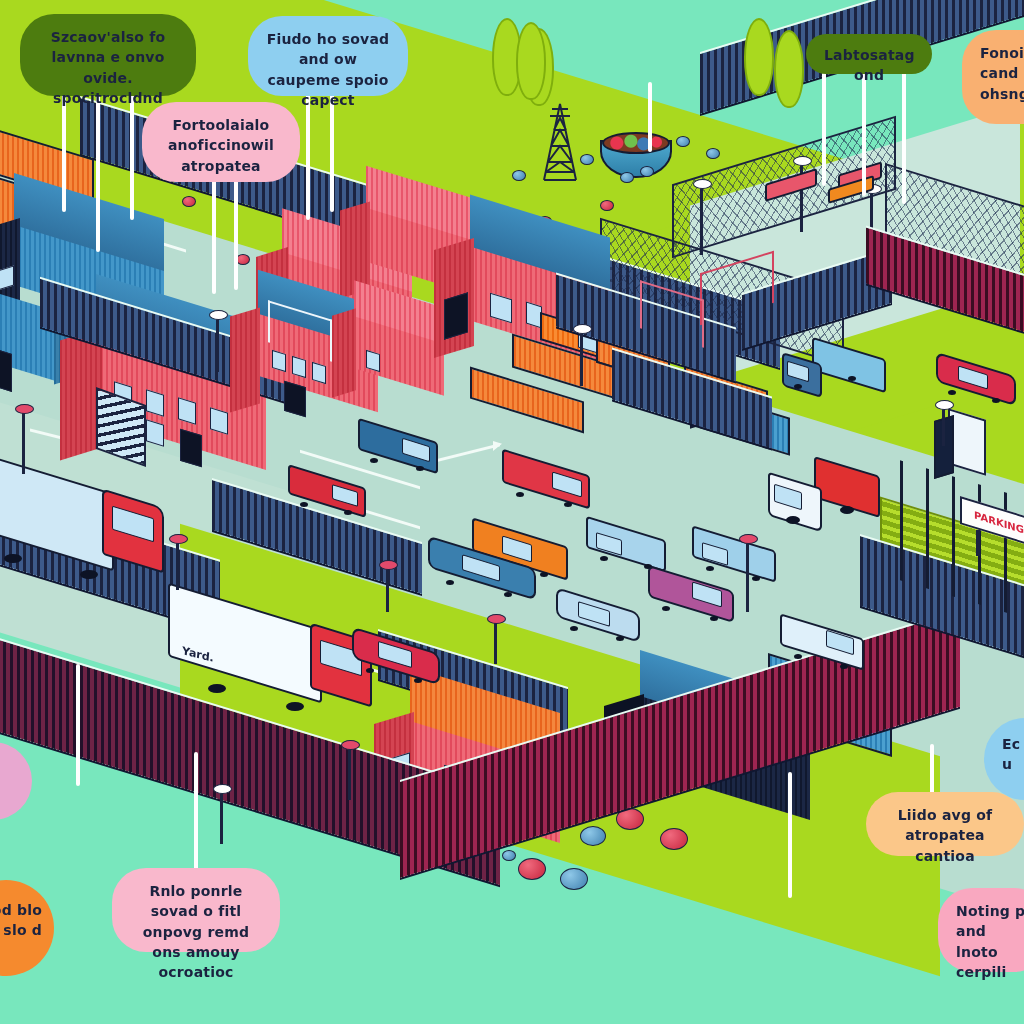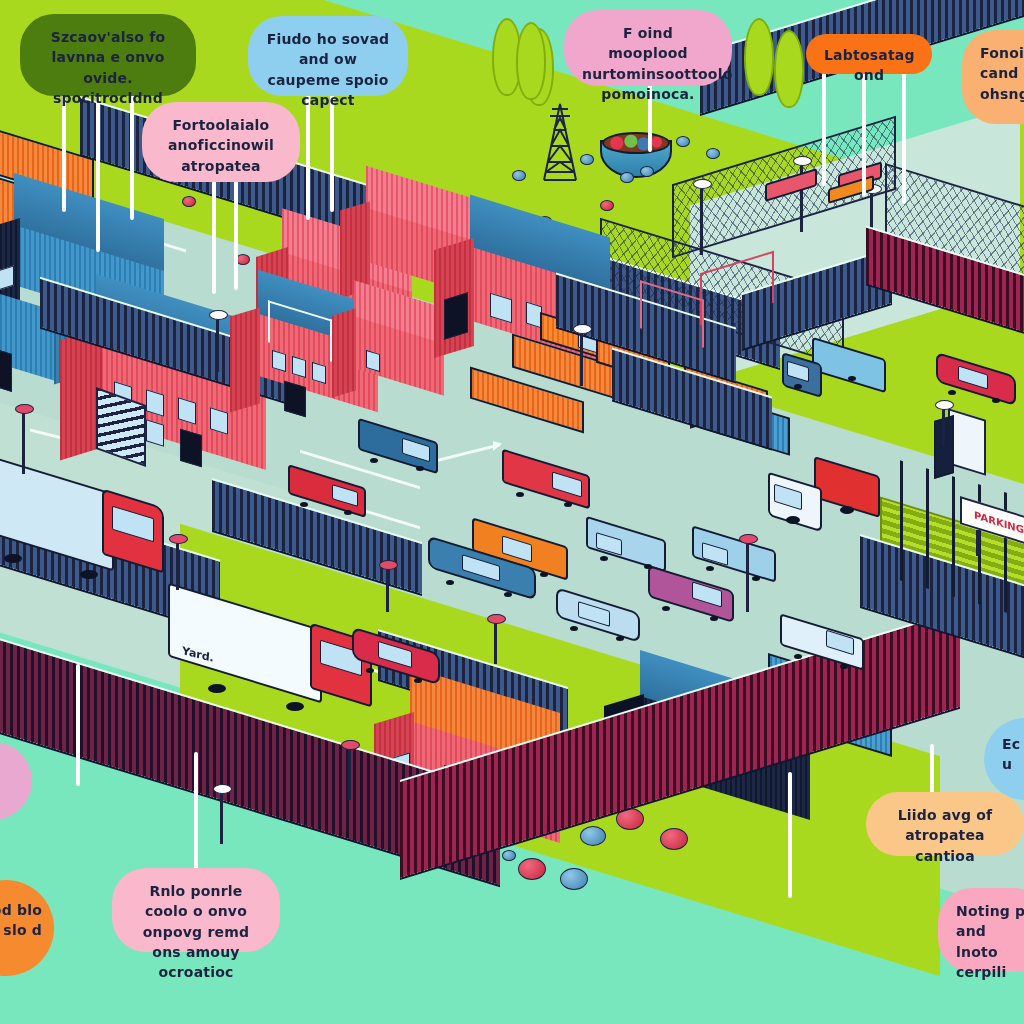--- a/index.html
+++ b/index.html
@@ -490,28 +490,27 @@
   <div class="leader" style="left:194px;top:752px;height:118px;"></div>
   <div class="leader" style="left:788px;top:772px;height:126px;"></div>
   <div class="leader" style="left:930px;top:744px;height:60px;"></div>
 
   <div class="callout" style="left:20px;top:14px;width:176px;height:82px;background:#4d7c0f;">Szcaov'also fo lavnna e onvo ovide. spocitrocldnd</div>
 
   <div class="callout" style="left:142px;top:102px;width:158px;height:80px;background:#f9b8cc;">Fortoolaialo anoficcinowil atropatea</div>
 
   <div class="callout" style="left:248px;top:16px;width:160px;height:80px;background:#8ecff0;">Fiudo ho sovad and ow caupeme spoio capect</div>
 
-  <div class="callout" style="left:564px;top:10px;width:168px;height:76px;background:#f1a6cb;">F oind mooplood nurtominsoottoolo pomoinoca.</div>
-
-  <div class="callout" style="left:806px;top:34px;width:126px;height:40px;background:#f97316;padding-top:11px;">Labtosatag ond</div>
+
+  <div class="callout" style="left:806px;top:34px;width:126px;height:40px;background:#4d7c0f;padding-top:11px;">Labtosatag ond</div>
 
   <div class="callout" style="left:962px;top:30px;width:108px;height:94px;background:#f9b071;text-align:left;">Fonoiti cand oa ohsngow</div>
 
 
-  <div class="callout" style="left:112px;top:868px;width:168px;height:84px;background:#f9b8cc;">Rnlo ponrle coolo o onvo onpovg remd ons amouy ocroatioc</div>
+  <div class="callout" style="left:112px;top:868px;width:168px;height:84px;background:#f9b8cc;">Rnlo ponrle sovad o fitl onpovg remd ons amouy ocroatioc</div>
 
   <div class="callout" style="left:-42px;top:880px;width:96px;height:96px;background:#f58a2e;border-radius:50%;text-align:right;padding-right:12px;padding-top:20px;">od blo slo d</div>
 
 
   <div class="callout" style="left:866px;top:792px;width:158px;height:64px;background:#fbc789;">Liido avg of atropatea cantioa</div>
 
   <div class="callout" style="left:938px;top:888px;width:110px;height:84px;background:#f9a8c0;text-align:left;">Noting p and lnoto cerpili</div>
 
   <div class="callout" style="left:984px;top:718px;width:82px;height:82px;background:#8ecff0;border-radius:50%;padding-top:16px;text-align:left;">Ec ot u</div>
 

